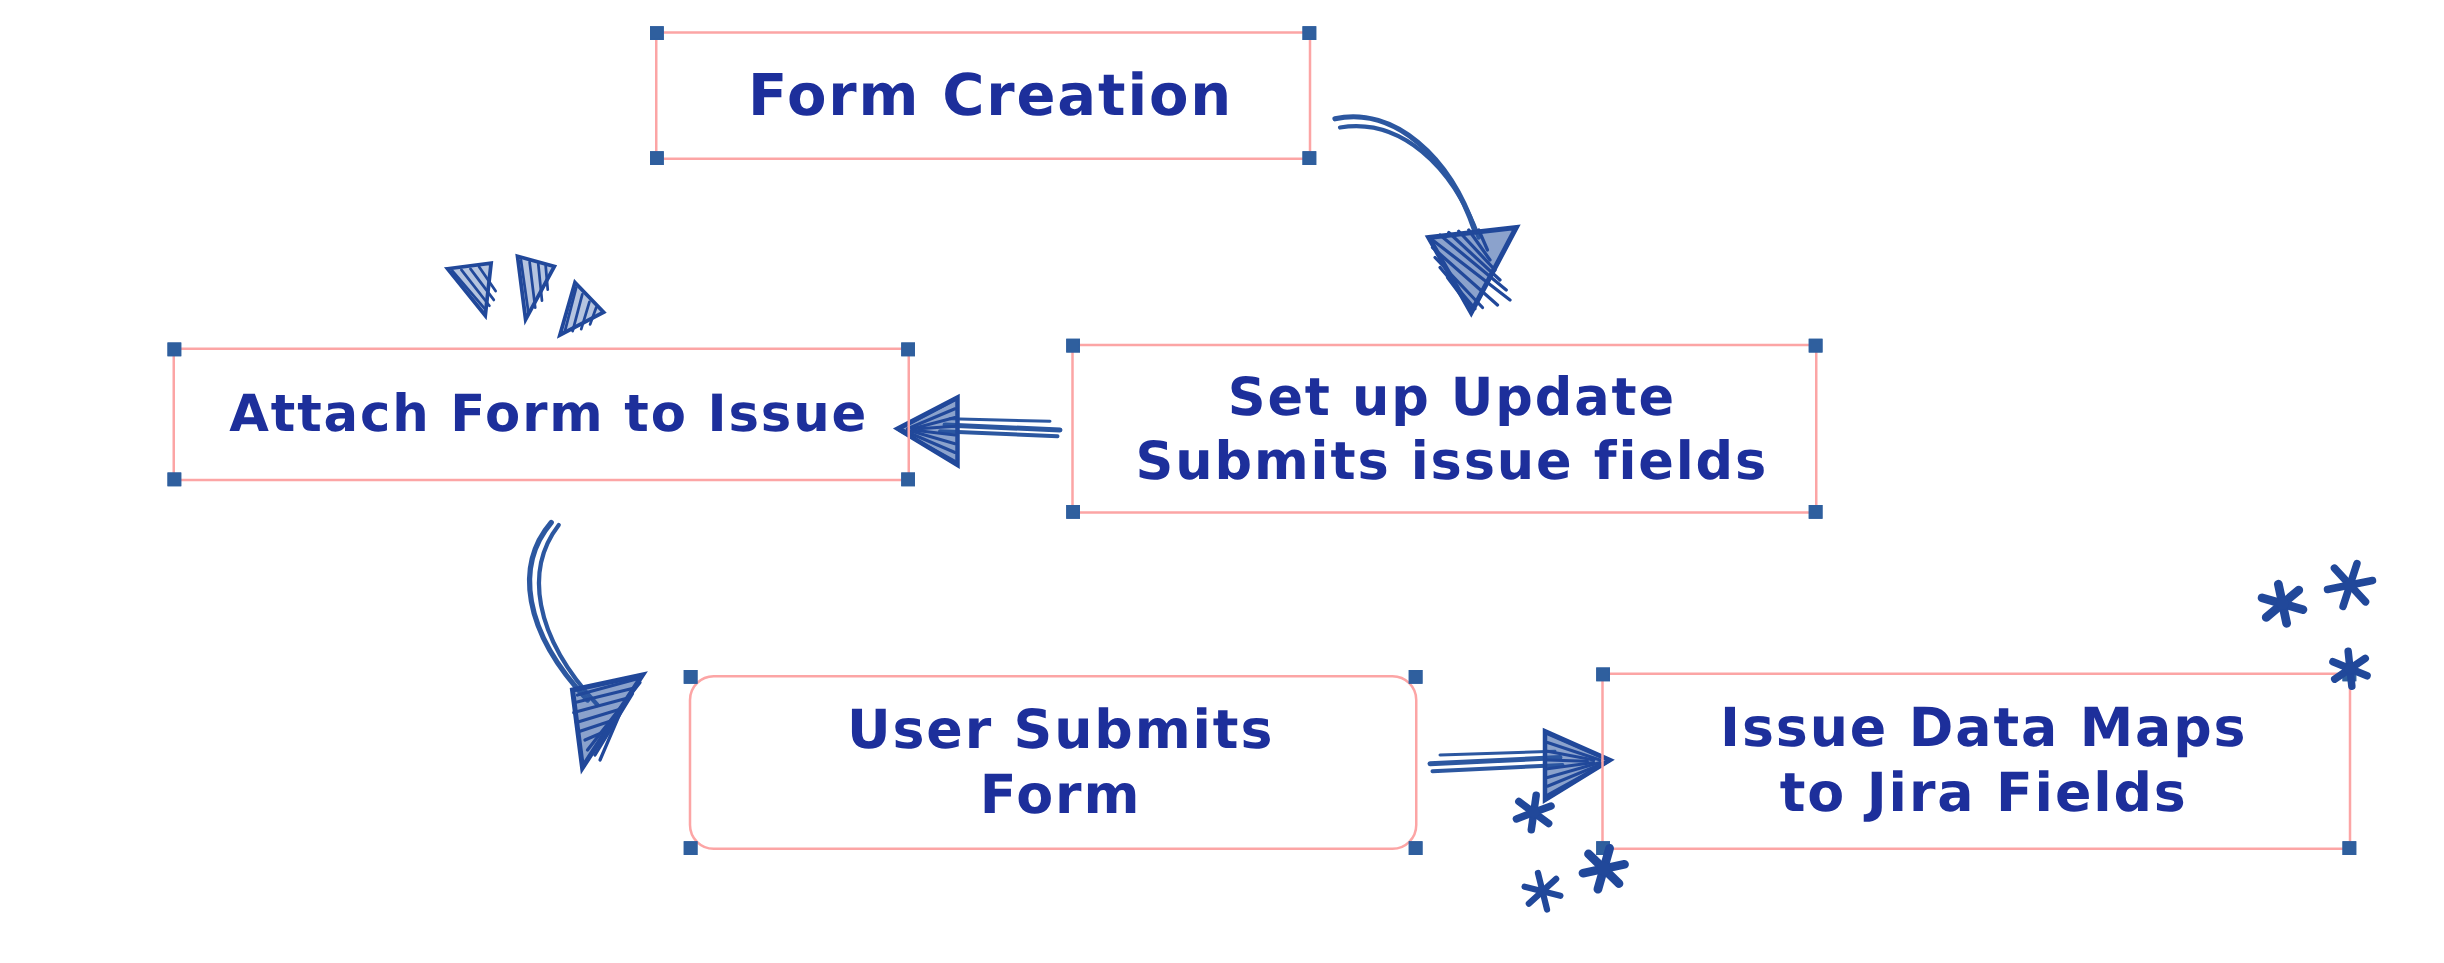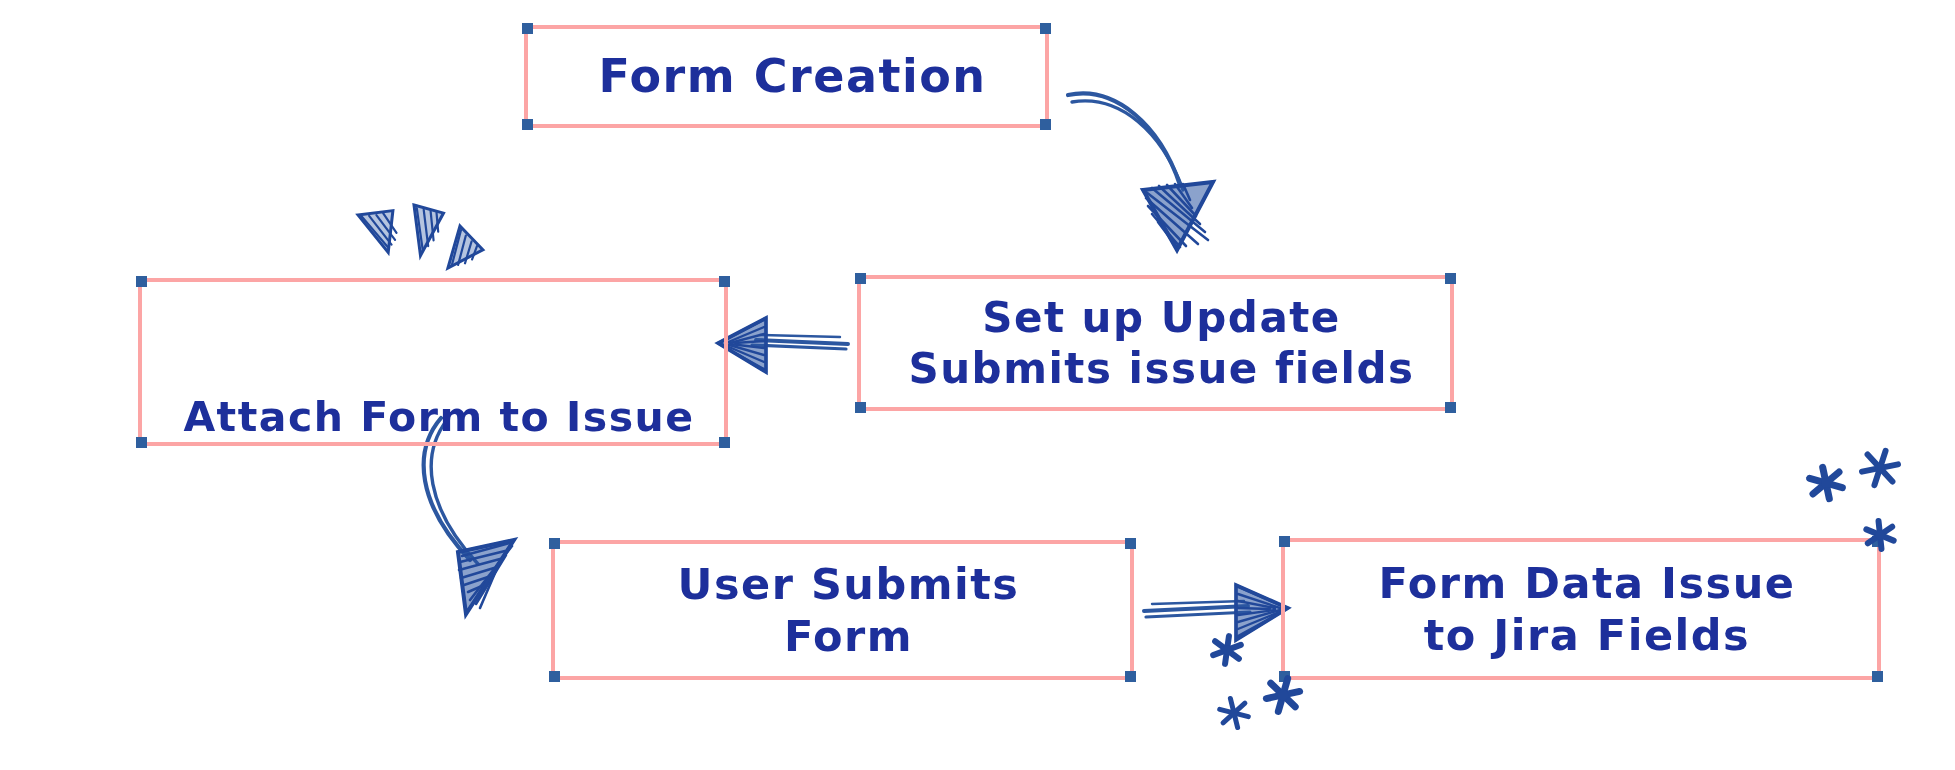--- a/index.html
+++ b/index.html
@@ -17,21 +17,21 @@
   }
   #canvas {
     position: absolute;
     left: 0; top: 0;
     width: 1955px;
     height: 770px;
   }
   .node {
     position: absolute;
     box-sizing: border-box;
-    border: 4px solid #fca5a5;
+    border: 2px solid #fca5a5;
     background: transparent;
     display: flex;
     align-items: center;
     justify-content: center;
     text-align: center;
     padding-left: 12px;
   }
   .node .label {
     color: #1d2f9b;
     font-family: "DejaVu Sans", sans-serif;
@@ -167,43 +167,43 @@
 
   <div class="node" style="left:857px; top:275px; width:597px; height:136px;">
     <span class="handle h-tl"></span>
     <span class="handle h-tr"></span>
     <span class="handle h-bl"></span>
     <span class="handle h-br"></span>
     <span class="label" style="font-size:42px;">Set up Update
 Submits issue fields</span>
   </div>
 
-  <div class="node" style="left:138px; top:278px; width:590px; height:168px;align-items:flex-end;">
+  <div class="node" style="left:138px; top:278px; width:590px; height:107px;">
     <span class="handle h-tl"></span>
     <span class="handle h-tr"></span>
     <span class="handle h-bl"></span>
     <span class="handle h-br"></span>
     <span class="label" style="font-size:41px;">Attach Form to Issue</span>
   </div>
 
-  <div class="node" style="left:551px; top:540px; width:583px; height:140px;">
+  <div class="node" style="left:551px; top:540px; width:583px; height:140px;border-radius:20px;">
     <span class="handle h-tl"></span>
     <span class="handle h-tr"></span>
     <span class="handle h-bl"></span>
     <span class="handle h-br"></span>
     <span class="label" style="font-size:43px;">User Submits
 Form</span>
   </div>
 
   <div class="node" style="left:1281px; top:538px; width:600px; height:142px;">
     <span class="handle h-tl"></span>
     <span class="handle h-tr"></span>
     <span class="handle h-bl"></span>
     <span class="handle h-br"></span>
-    <span class="label" style="font-size:43px;">Form Data Issue
+    <span class="label" style="font-size:43px;">Issue Data Maps
 to Jira Fields</span>
   </div>
 
   <svg class="deco-layer" viewBox="0 0 1955 770" width="1955" height="770" xmlns="http://www.w3.org/2000/svg">
 
     <g transform="translate(358,215) rotate(-22)" stroke="#21489a" fill="none" stroke-width="2.2" stroke-linecap="round">
       <path d="M0,0 L34,9 L14,46 Z" stroke-width="3" fill="#2b55a2" fill-opacity="0.35"></path>
       <path d="M3,3 L16,42"></path>
         <path d="M10,5 L20,40"></path>
         <path d="M17,7 L25,37"></path>

